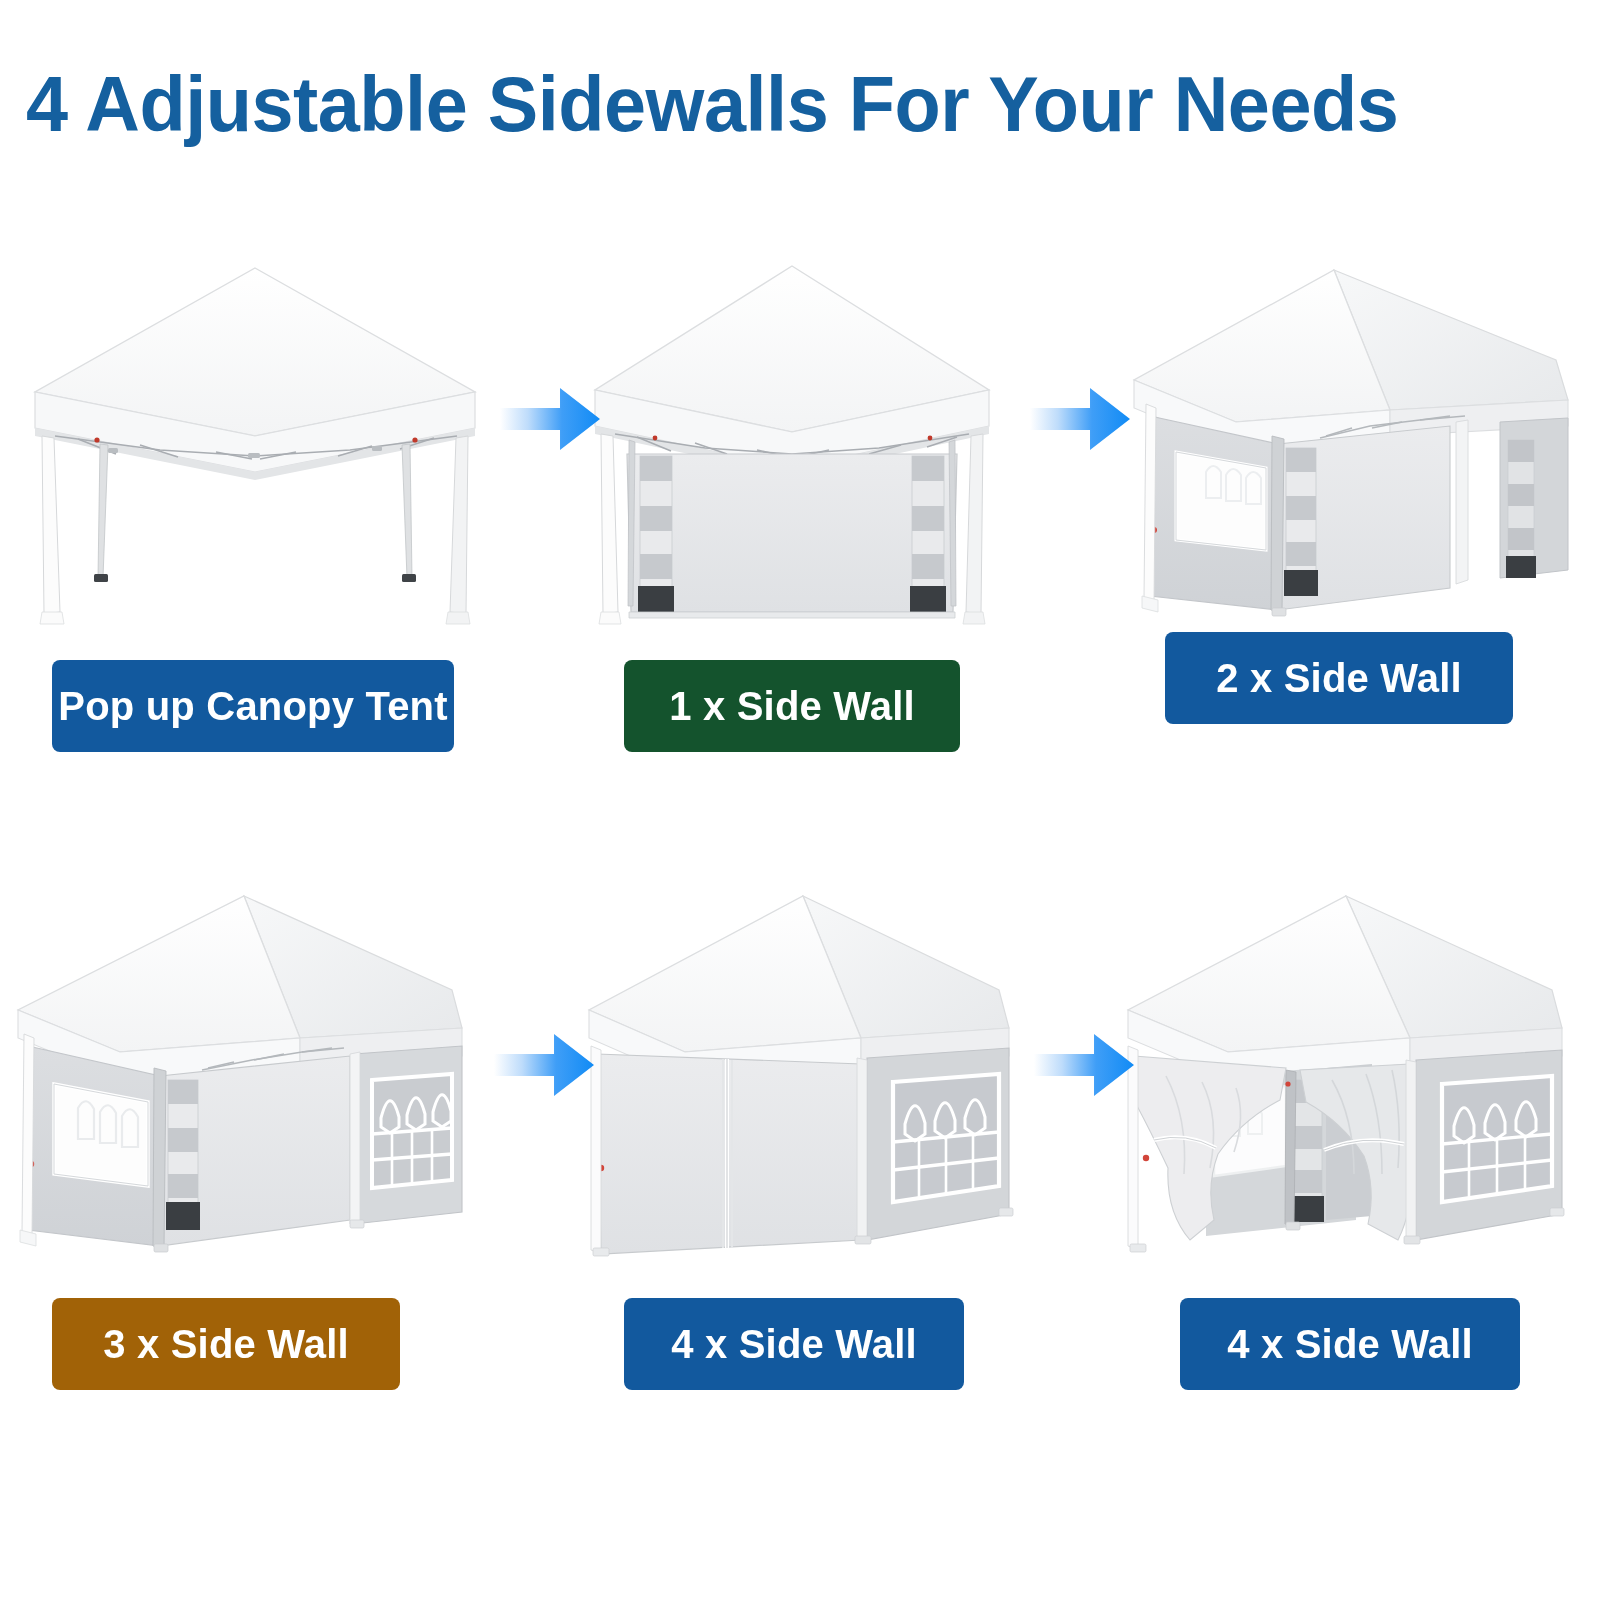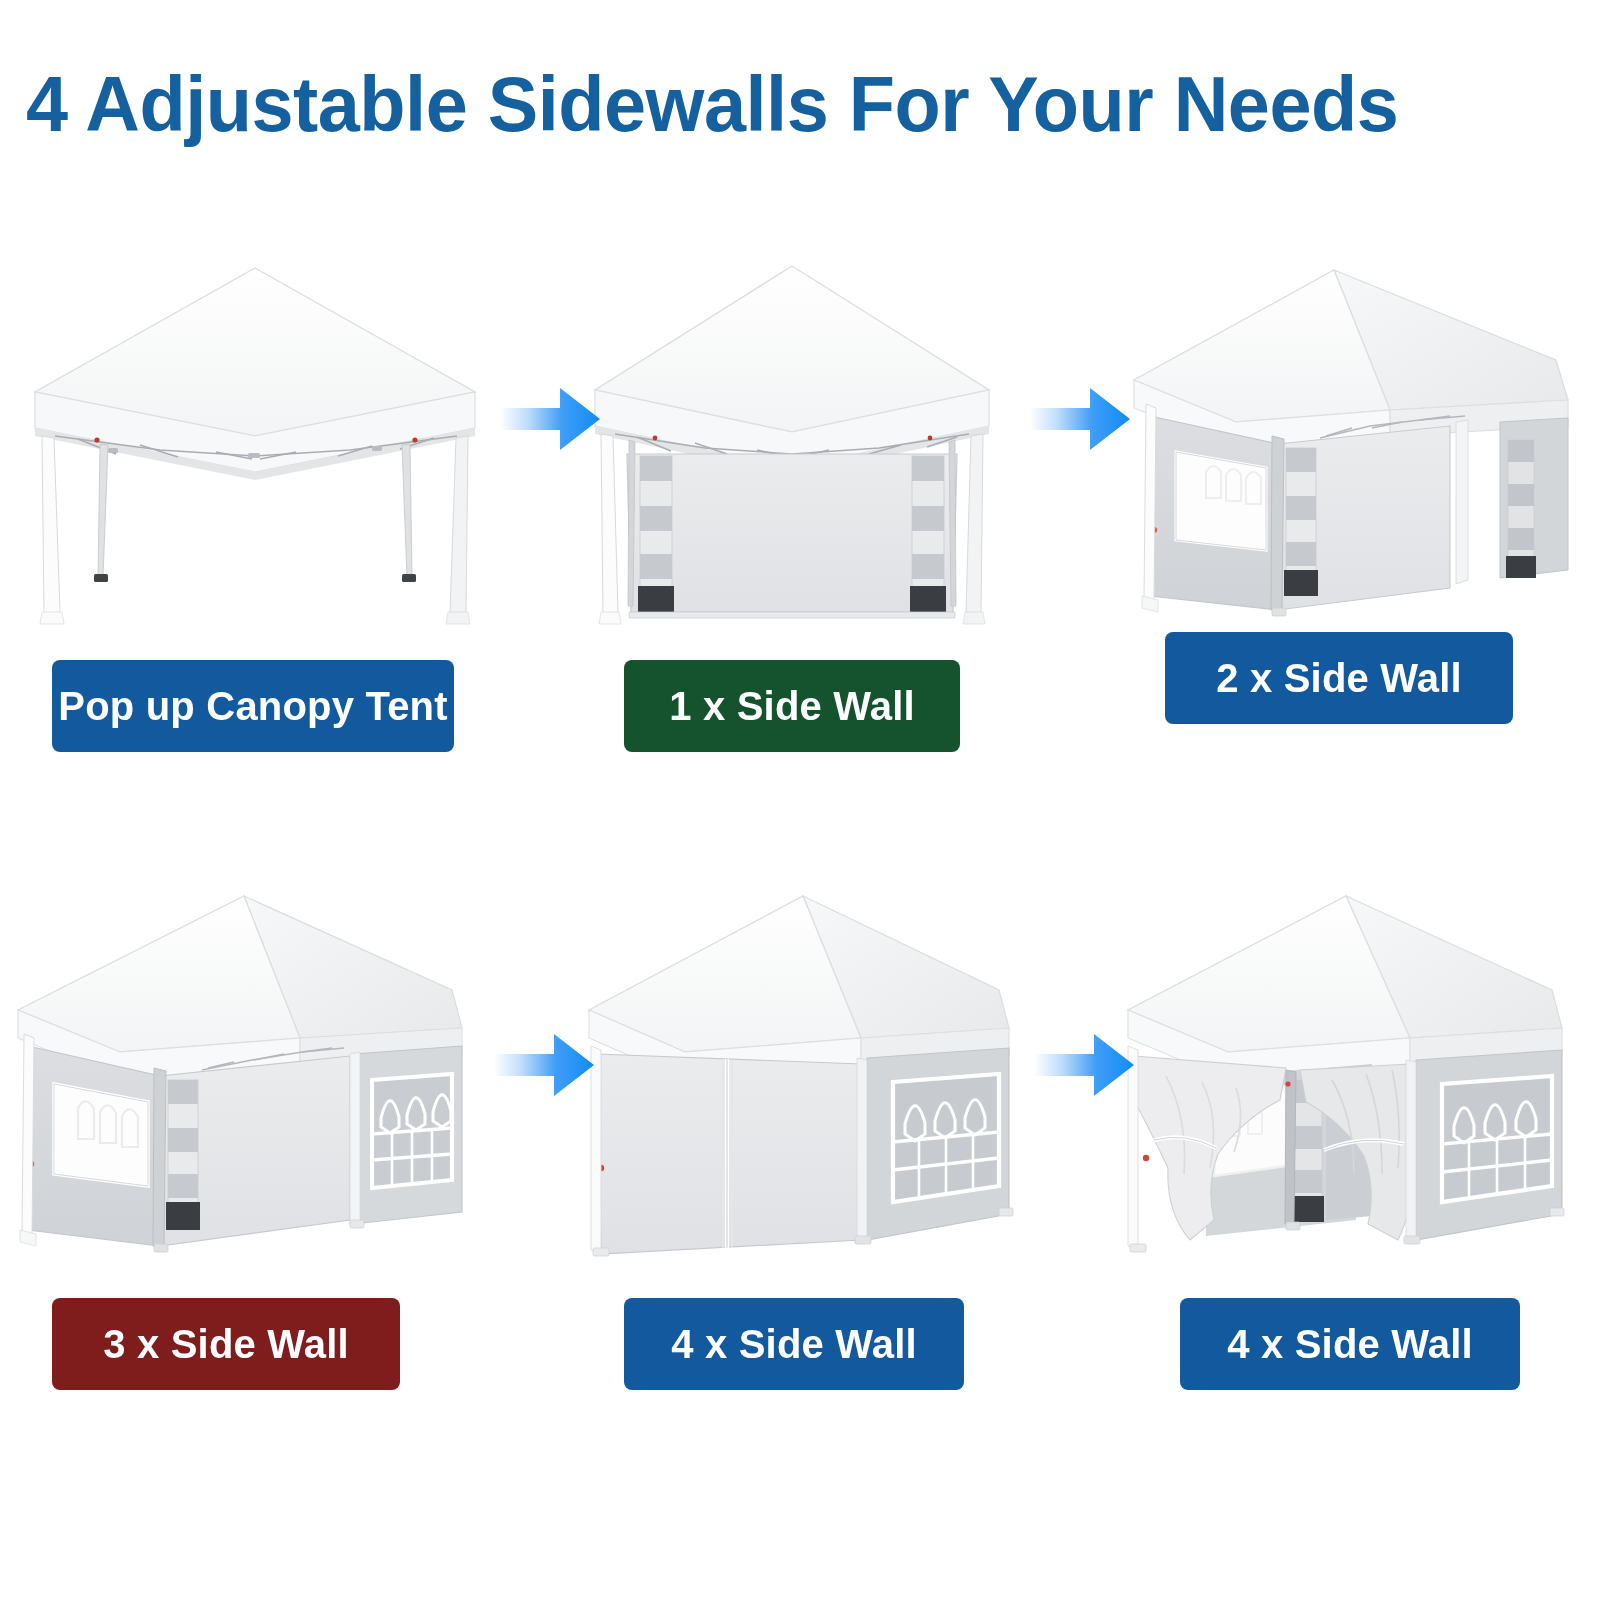--- a/index.html
+++ b/index.html
@@ -461,17 +461,17 @@
   <svg class="arrow" id="arrow-2" width="104" height="74" viewBox="0 0 104 74">
     <path d="M2,26 L62,26 L62,6 L102,37 L62,68 L62,48 L2,48 Z" fill="url(#arrowGrad)"></path>
   </svg>
   <svg class="arrow" id="arrow-3" width="104" height="74" viewBox="0 0 104 74">
     <path d="M2,26 L62,26 L62,6 L102,37 L62,68 L62,48 L2,48 Z" fill="url(#arrowGrad)"></path>
   </svg>
 
   <div class="pill" id="pill-0" style="background: rgb(18, 89, 158); color: rgb(255, 255, 255);">Pop up Canopy Tent</div>
   <div class="pill" id="pill-1" style="background: #14532d; color: rgb(255, 255, 255);">1 x Side Wall</div>
   <div class="pill" id="pill-2" style="background: rgb(18, 89, 158); color: rgb(255, 255, 255);">2 x Side Wall</div>
-  <div class="pill" id="pill-3" style="background: #7f1d1d; color: rgb(255, 255, 255);">3 x Side Wall</div>
+  <div class="pill" id="pill-3" style="background: #a16207; color: rgb(255, 255, 255);">3 x Side Wall</div>
   <div class="pill" id="pill-4" style="background: rgb(18, 89, 158); color: rgb(255, 255, 255);">4 x Side Wall</div>
   <div class="pill" id="pill-5" style="background: rgb(18, 89, 158); color: rgb(255, 255, 255);">4 x Side Wall</div>
 
 </div>
 
 </body></html>

